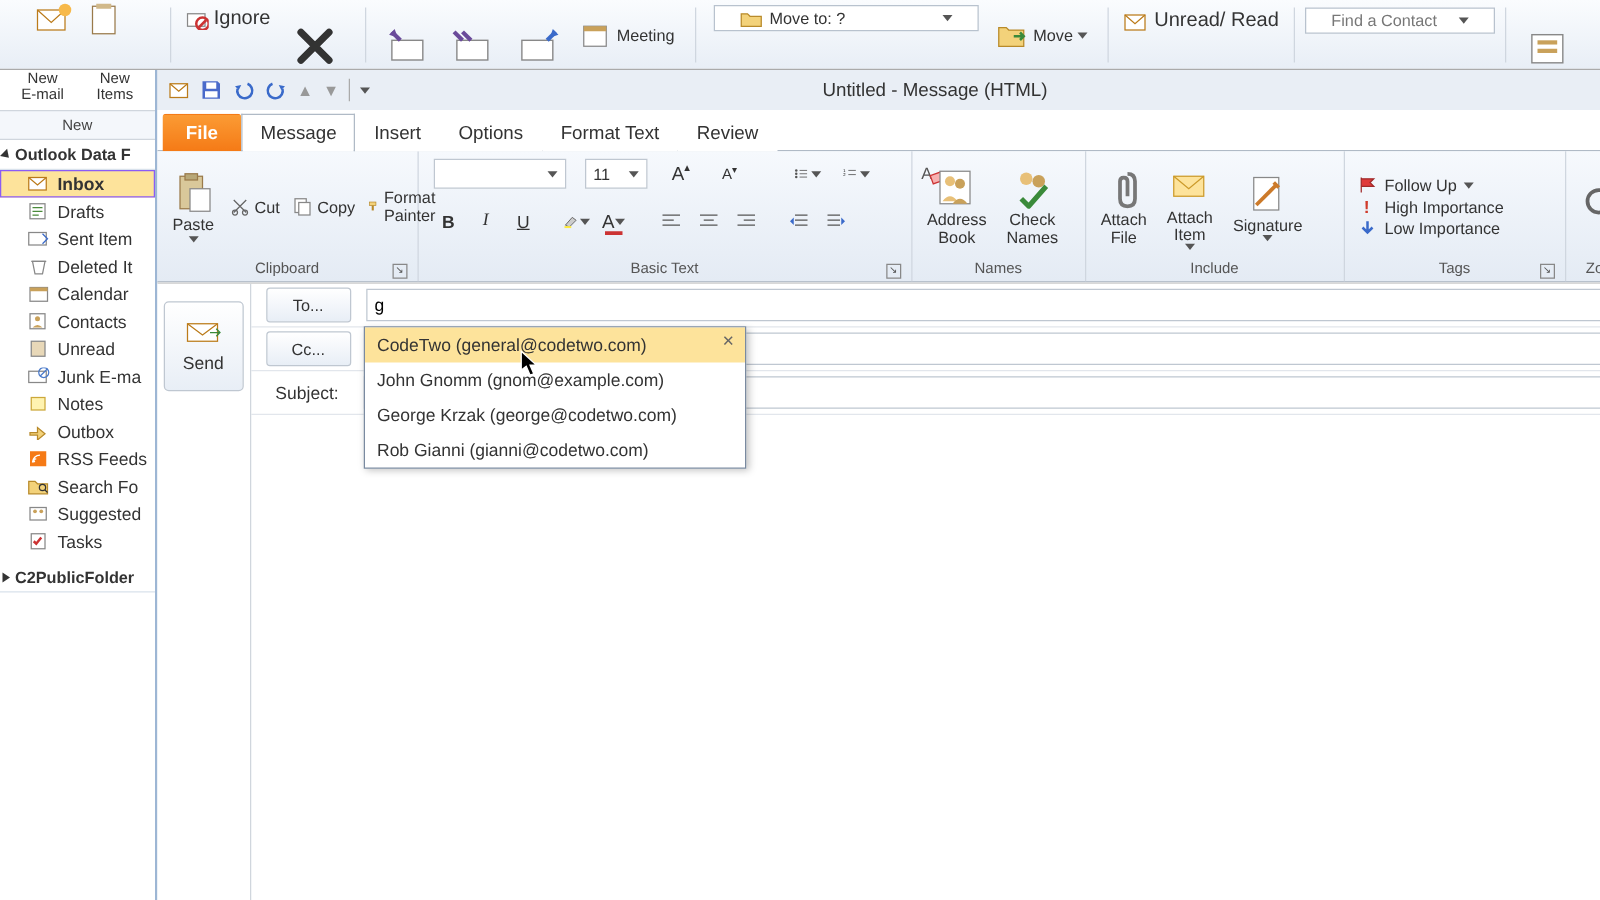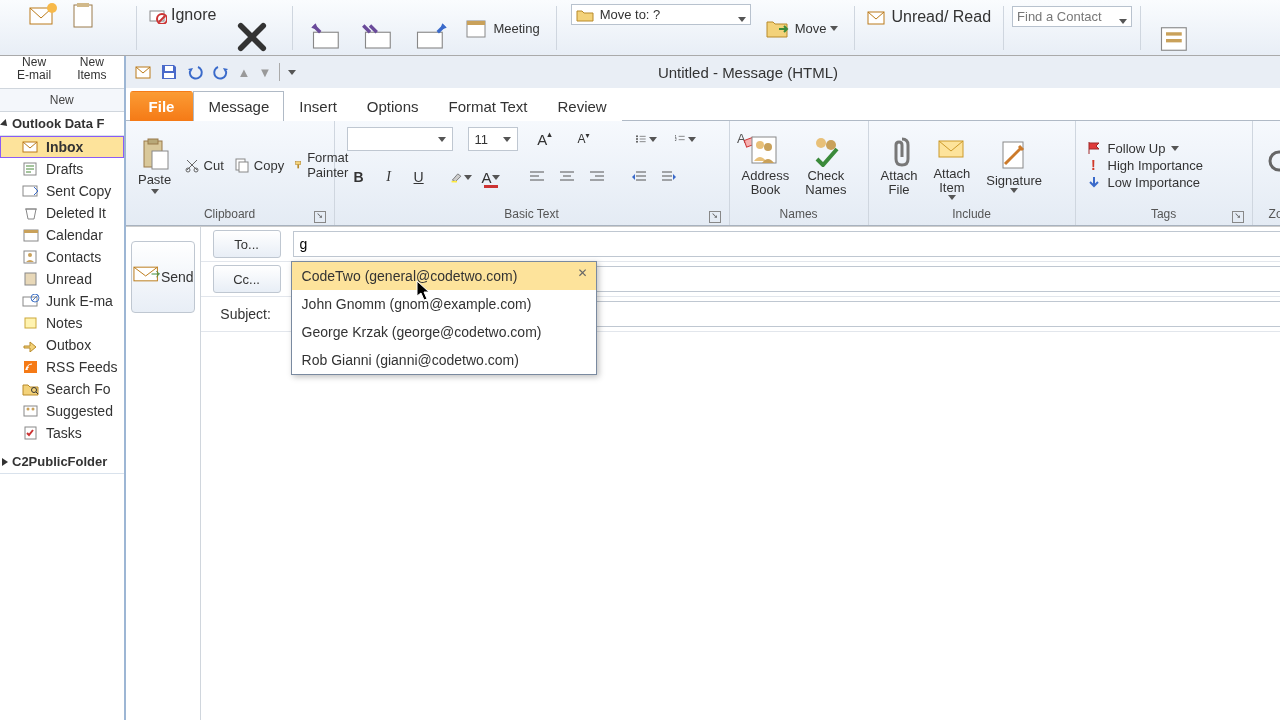--- a/index.html
+++ b/index.html
@@ -2,21 +2,21 @@
 <html><head>
 <meta charset="utf-8">
 <style>
   html,body{margin:0;padding:0;font-family:"Segoe UI",Tahoma,sans-serif;font-size:13px;color:#333;background:#fff;width:1280px;height:720px;overflow:hidden}
   .toolbar{display:flex;align-items:flex-start;height:55px;border-bottom:1px solid #aaa;background:linear-gradient(#fafcfe,#e8eef6)}
   .toolbar .vsep{width:1px;height:44px;background:#cfd6df;margin:6px 8px 0}
   .tb-btn{display:flex;flex-direction:column;align-items:center;justify-content:flex-end;padding:2px 8px;height:52px;cursor:default}
   .tb-btn .ic{width:28px;height:22px;display:flex;align-items:center;justify-content:center}
   .tb-btn .ic.big{width:36px;height:30px}
   .tb-mini{display:flex;align-items:flex-end;gap:4px;font-size:16px;padding:2px 4px}
-  .dd{border:1px solid #b8c2ce;background:#fff;padding:2px 4px;font-size:13px;display:flex;align-items:flex-end;gap:6px}
+  .dd{border:1px solid #b8c2ce;background:#fff;padding:2px 20px;font-size:13px;display:flex;align-items:center;gap:6px}
   .caret{width:0;height:0;border-left:4px solid transparent;border-right:4px solid transparent;border-top:5px solid #555}
   
   .main{display:flex;height:665px}
   .nav{width:128px;border-right:2px solid #9db6d4;background:#fff;display:flex;flex-direction:column}
   .newgrp{display:flex;gap:10px;justify-content:center;padding-top:6px}
   .newbtn{display:flex;flex-direction:column;align-items:center;font-size:12px;line-height:13px}
   .newbtn .ic{width:32px;height:32px}
   .grp-lbl{text-align:center;font-size:12px;color:#444;padding:4px 0;border-top:1px solid #d0d6dd;border-bottom:1px solid #d0d6dd;margin-top:6px;background:#f4f7fb}
   .tree{flex:1;overflow:hidden}
   .tree-hd{display:flex;align-items:center;gap:4px;padding:4px 2px;font-weight:bold;font-size:13px;border-bottom:1px solid #d9e2ec}
@@ -48,21 +48,21 @@
   .fmt-bot{display:flex;gap:6px;align-items:center;margin-top:8px}
   .sel-box{border:1px solid #bfc7d1;background:#fff;height:22px;display:flex;align-items:center;padding:0 6px;font-size:13px}
   .sq{width:22px;height:22px;border:1px solid transparent;display:flex;align-items:center;justify-content:center;font-size:14px}
   .tags-col{display:flex;flex-direction:column;gap:2px;padding:2px 6px}
   .tag-row{display:flex;align-items:center;gap:6px;font-size:13px}
   .tag-row .ic{width:16px;height:14px}
 
   
   .compose{display:flex;background:#fff;height:495px;border-top:1px solid #ccc}
   .sendcol{width:74px;border-right:1px solid #d0d6dd;display:flex;align-items:flex-start;justify-content:center;padding-top:14px}
-  .sendbtn{width:62px;height:70px;border:1px solid #bfc7d1;border-radius:4px;background:linear-gradient(#fff,#e8eef6);display:flex;flex-direction:row;align-items:center;justify-content:center;font-size:14px}
+  .sendbtn{width:62px;height:70px;border:1px solid #bfc7d1;border-radius:4px;background:linear-gradient(#fff,#e8eef6);display:flex;flex-direction:column;align-items:center;justify-content:center;font-size:14px}
   .sendbtn .ic{width:30px;height:20px;margin-bottom:6px}
   .fields{flex:1;position:relative}
   .frow{display:flex;align-items:center;height:34px;border-bottom:1px solid #e2e6ec}
   .fbtn{width:66px;height:26px;margin:0 12px;border:1px solid #bfc7d1;border-radius:3px;background:linear-gradient(#fff,#e8eef6);font-size:13px;display:flex;align-items:center;justify-content:center}
   .flbl{width:66px;margin:0 12px;text-align:center;font-size:14px}
   .finput{flex:1;height:24px;border:1px solid #bfc7d1;margin-right:8px;padding:0 6px;font-size:14px}
   .bodyarea{height:380px}
   
   .ac{position:absolute;left:90px;top:34px;width:304px;border:1px solid #7a8aa0;background:#fff;box-shadow:2px 2px 6px rgba(0,0,0,.25);z-index:50}
   .ac-item{padding:6px 10px;font-size:14px;position:relative}
@@ -219,21 +219,21 @@
             <rect x="2" y="1" width="12" height="12" fill="#fff" stroke="#888"></rect>
             <path d="M4 4 H12 M4 7 H12 M4 10 H9" stroke="#4a8a3a"></path>
           </svg>
           <span>Drafts</span>
         </div>
       <div class="tree-item">
           <svg class="fi" viewBox="0 0 18 14">
             <rect x="1" y="2" width="14" height="10" fill="#fff" stroke="#888"></rect>
             <path d="M12 3 L16 7 L12 11" stroke="#3a6aca" fill="none"></path>
           </svg>
-          <span>Sent Copy</span>
+          <span>Sent Item</span>
         </div>
       <div class="tree-item">
           <svg class="fi" viewBox="0 0 18 14">
             <path d="M4 3 H14 L12 13 H6 Z" fill="#fff" stroke="#888"></path>
             <line x1="3" y1="3" x2="15" y2="3" stroke="#888"></line>
           </svg>
           <span>Deleted It</span>
         </div>
       <div class="tree-item">
           <svg class="fi" viewBox="0 0 18 14">

